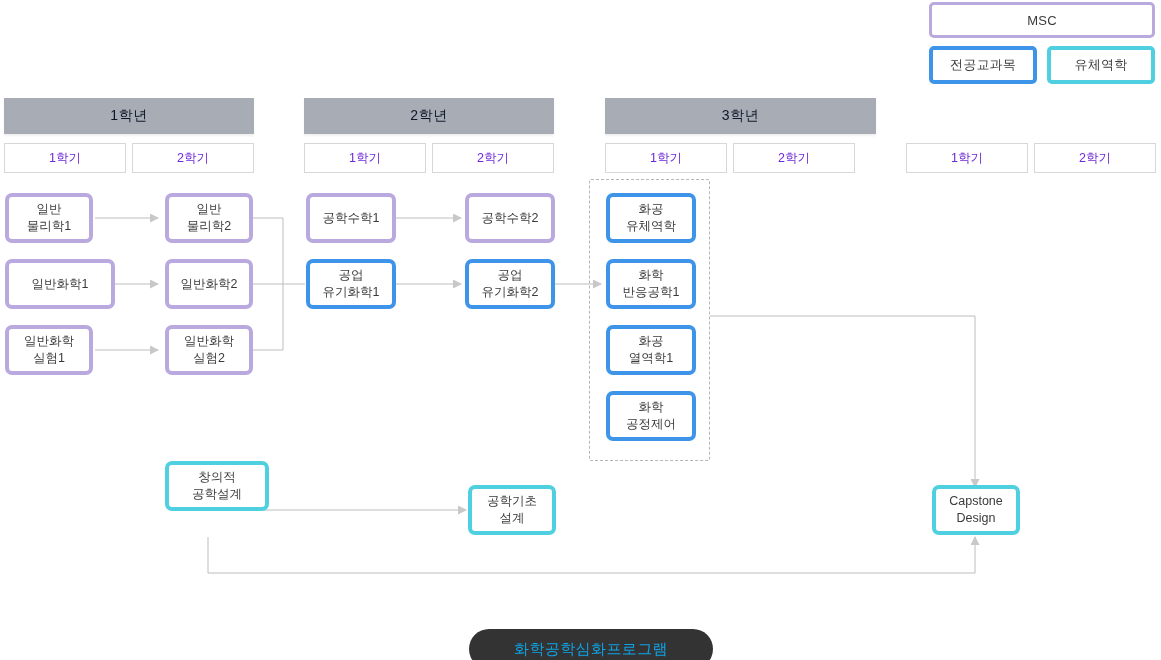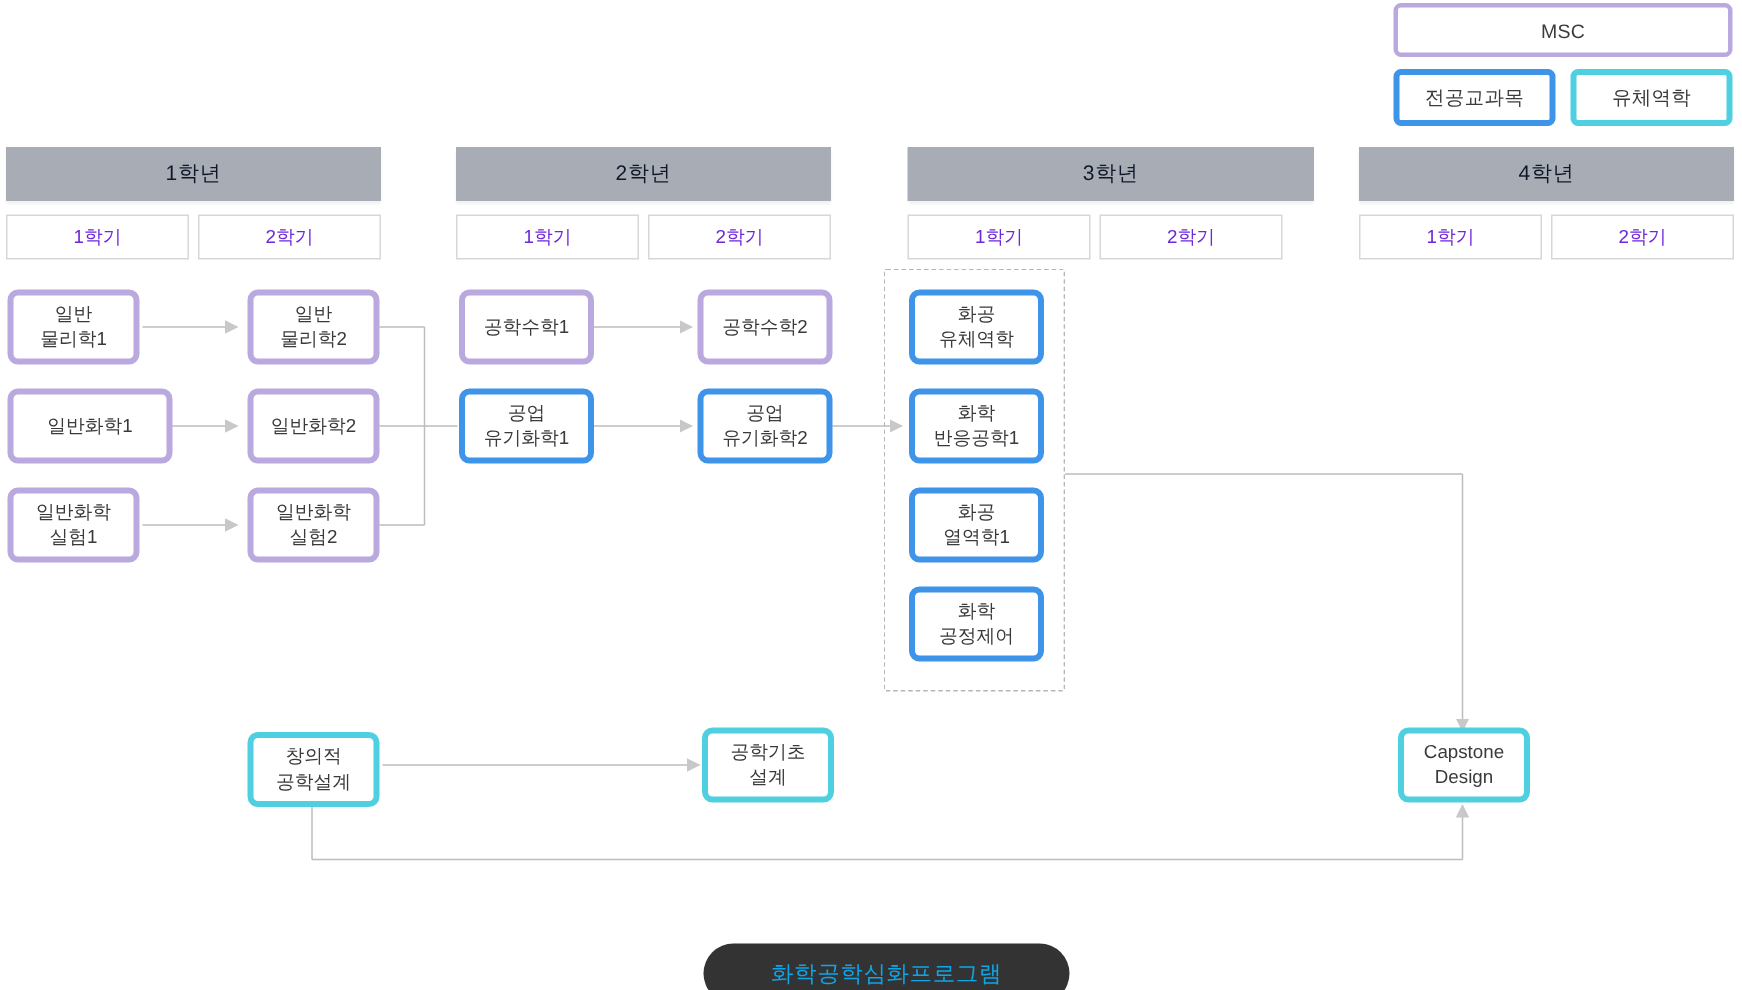--- a/index.html
+++ b/index.html
@@ -179,21 +179,20 @@
   <div class="sem" style="left:132px; width:122px;">2학기</div>
 
   <div class="year-head" style="left:304px; width:250px;">2학년</div>
   <div class="sem" style="left:304px; width:122px;">1학기</div>
   <div class="sem" style="left:432px; width:122px;">2학기</div>
 
   <div class="year-head" style="left:605px; width:271px;">3학년</div>
   <div class="sem" style="left:605px; width:122px;">1학기</div>
   <div class="sem" style="left:733px; width:122px;">2학기</div>
 
-  <div class="year-head" style="left:906px; width:250px;">4학년</div>
   <div class="sem" style="left:906px; width:122px;">1학기</div>
   <div class="sem" style="left:1034px; width:122px;">2학기</div>
 
   <div class="dashed-group" style="left:589px; top:179px; width:121px; height:282px;"></div>
 
   <div class="course msc" style="left:5px; top:193px; width:88px; height:50px;">일반
 물리학1</div>
   <div class="course msc" style="left:5px; top:259px; width:110px; height:50px;">일반화학1</div>
   <div class="course msc" style="left:5px; top:325px; width:88px; height:50px;">일반화학
 실험1</div>
@@ -214,21 +213,21 @@
 
   <div class="course major" style="left:606px; top:193px; width:90px; height:50px;">화공
 유체역학</div>
   <div class="course major" style="left:606px; top:259px; width:90px; height:50px;">화학
 반응공학1</div>
   <div class="course major" style="left:606px; top:325px; width:90px; height:50px;">화공
 열역학1</div>
   <div class="course major" style="left:606px; top:391px; width:90px; height:50px;">화학
 공정제어</div>
 
-  <div class="course design" style="left:165px; top:488px; width:88px; height:50px;text-align:center;">창의적
+  <div class="course design" style="left:165px; top:461px; width:104px; height:50px;text-align:center;">창의적
 공학설계</div>
   <div class="course design" style="left:932px; top:485px; width:88px; height:50px;">Capstone
 Design</div>
   <div class="course design" style="left:468px; top:485px; width:88px; height:50px;">공학기초
 설계</div>
 
   <div class="footer-pill">화학공학심화프로그램</div>
 
 </div>
 

